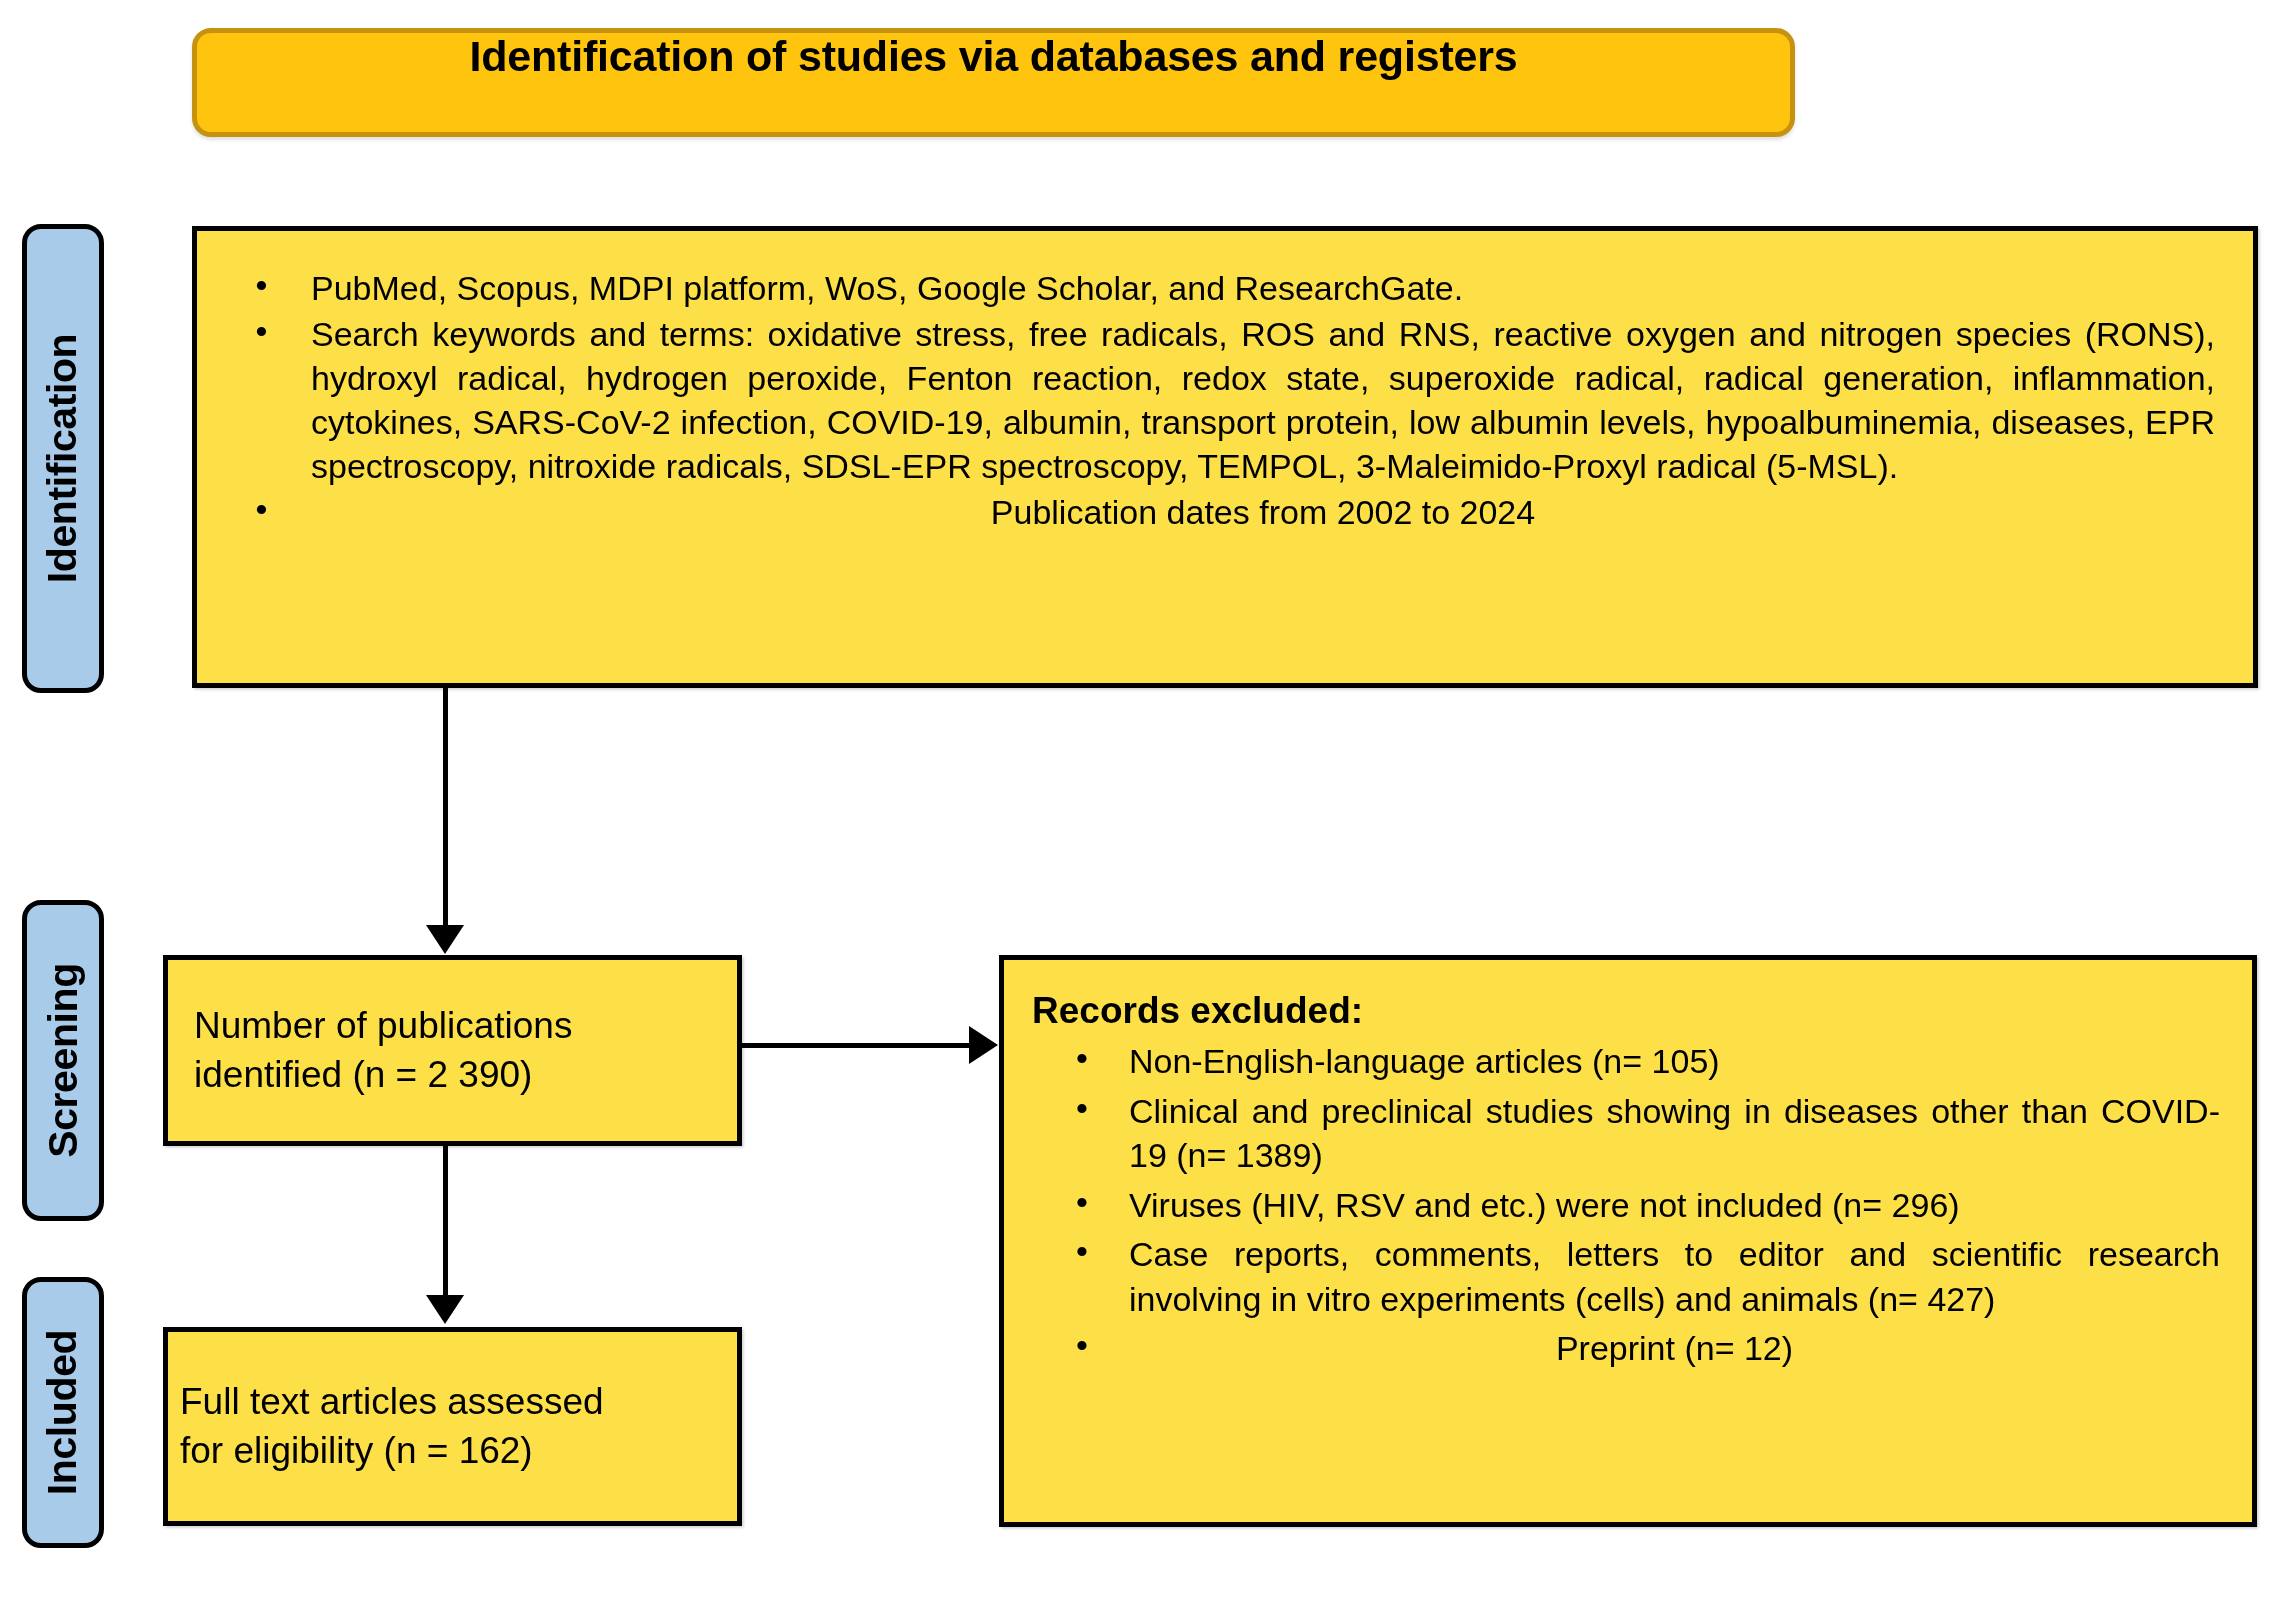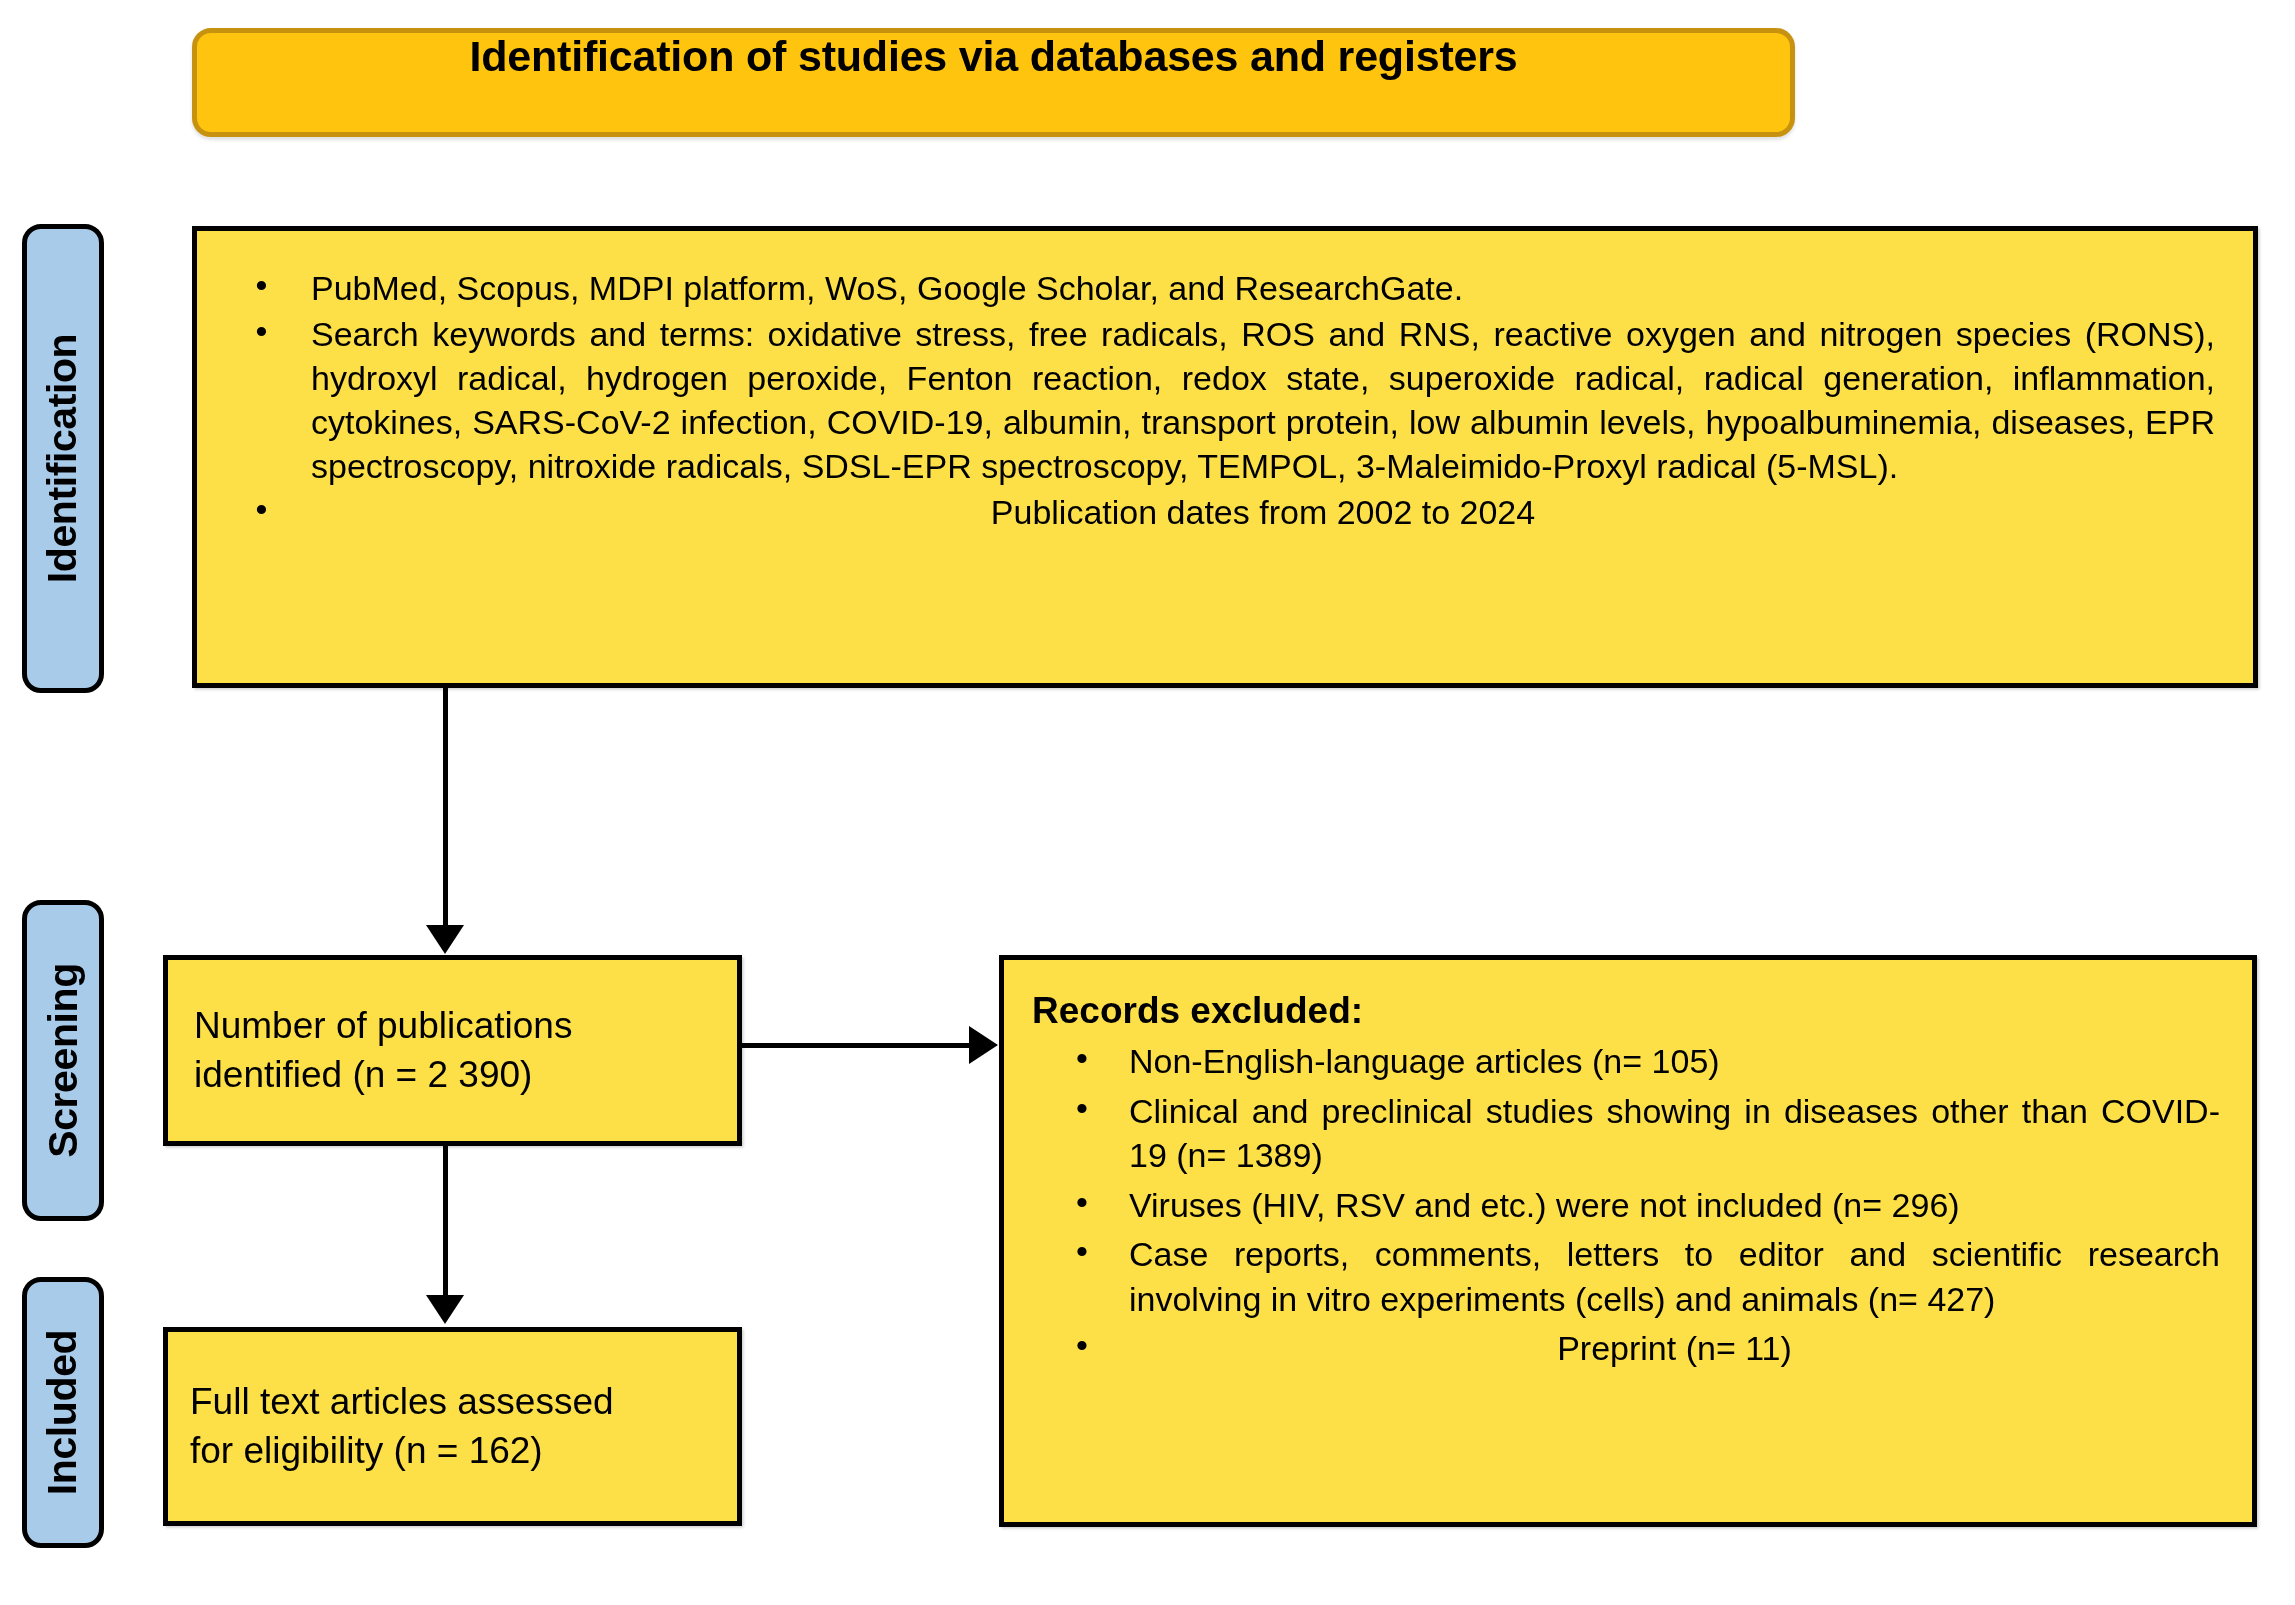--- a/index.html
+++ b/index.html
@@ -111,21 +111,21 @@
     display: flex;
     align-items: center;
   }
 
   
   #box-fulltext {
     left: 163px;
     top: 1327px;
     width: 579px;
     height: 199px;
-    padding: 22px 22px;
+    padding: 22px 12px;
     display: flex;
     align-items: center;
   }
 
   
   #box-excluded {
     left: 999px;
     top: 955px;
     width: 1258px;
     height: 572px;
@@ -273,18 +273,18 @@
     </div>
   </div>
 
   <div class="box" id="box-excluded">
     <div class="excluded-title">Records excluded:</div>
     <ul class="bullets excluded-list">
       <li>Non-English-language articles (n= 105)</li>
       <li>Clinical and preclinical studies showing in diseases other than COVID-19 (n= 1389)</li>
       <li>Viruses (HIV, RSV and etc.) were not included (n= 296)</li>
       <li>Case reports, comments, letters to editor and scientific research involving in vitro experiments (cells) and animals  (n= 427)</li>
-      <li>Preprint (n= 11)</li>
+      <li>Preprint (n= 12)</li>
     </ul>
   </div>
 
 </div>
 
 
 </body></html>

